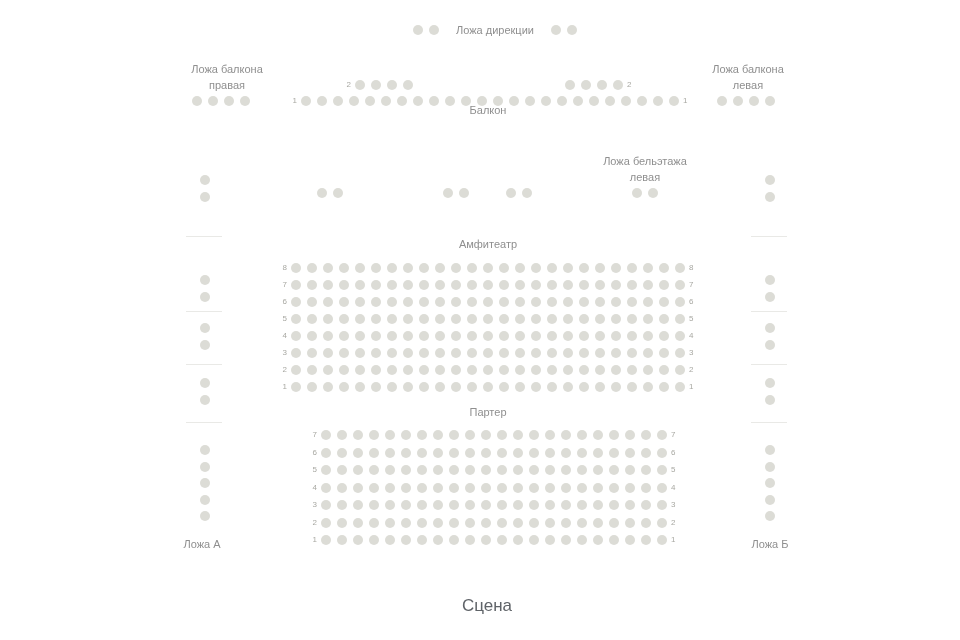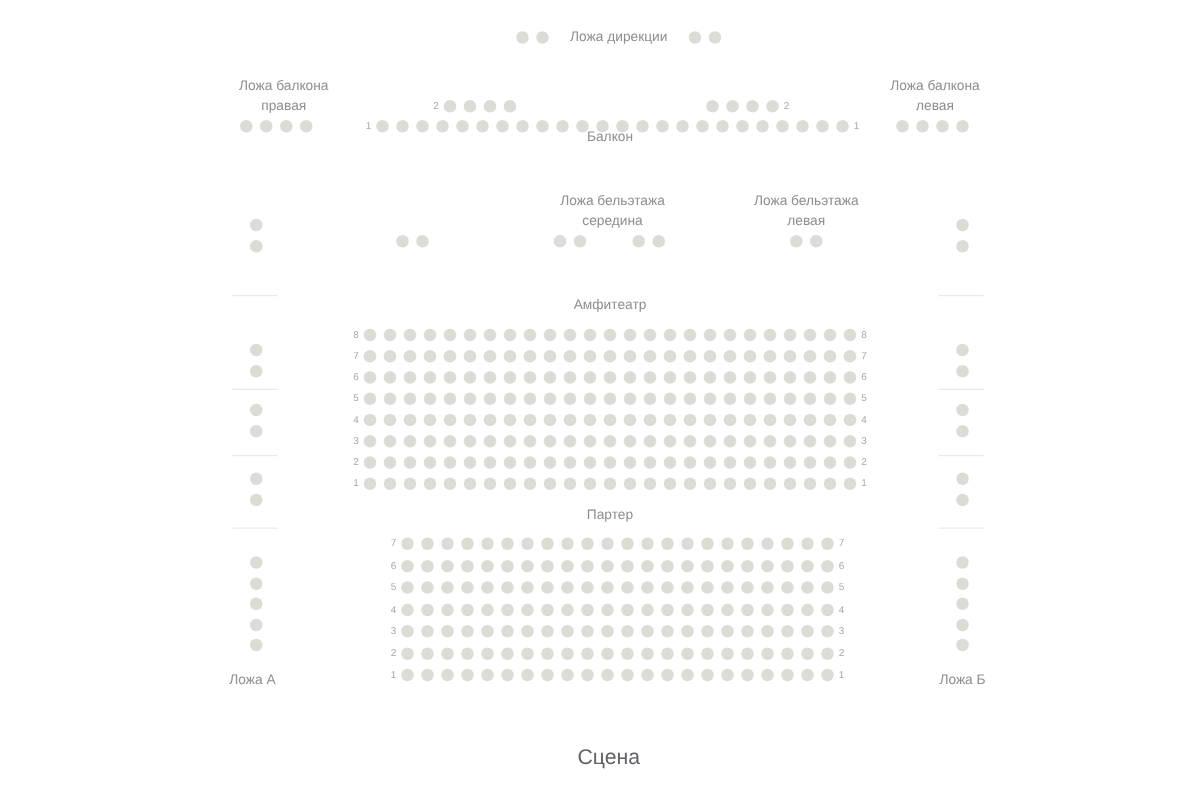--- a/index.html
+++ b/index.html
@@ -119,21 +119,20 @@
         <span class="seat"></span>
       </span>
     <span class="row-num right">1</span>
   </div>
 
   <div class="hseats" style="left:317px; top:188px;">
       <span class="seat"></span>
       <span class="seat"></span>
     </div>
 
-  <div class="section-label" style="left:440px; top:153px; width:100px;">Ложа бельэтажа середина</div>
   <div class="hseats" style="left:443px; top:188px; gap:37px;">
     <span class="pair">
         <span class="seat"></span>
         <span class="seat"></span>
       </span>
     <span class="pair">
         <span class="seat"></span>
         <span class="seat"></span>
       </span>
   </div>

